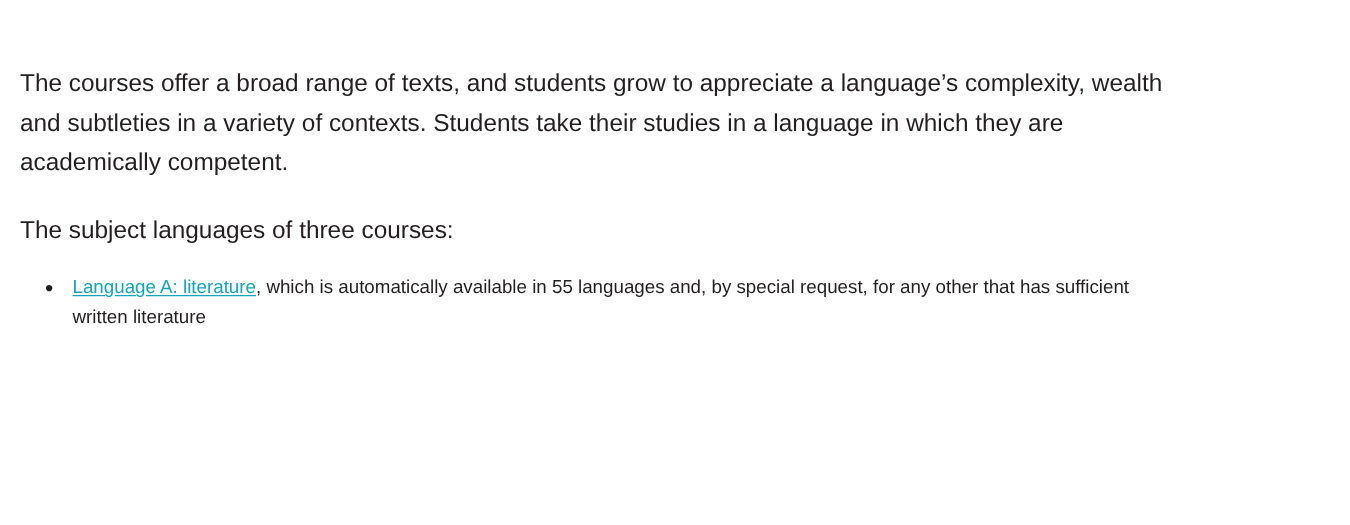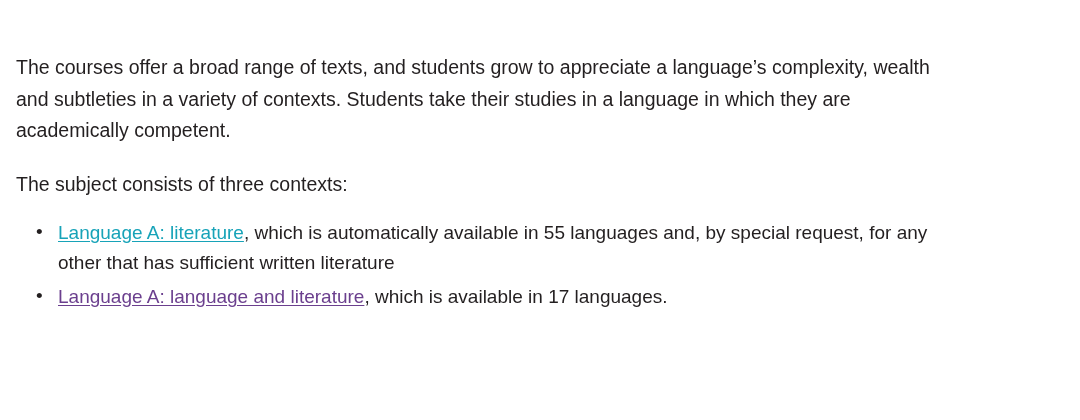--- a/index.html
+++ b/index.html
@@ -31,21 +31,21 @@
   p.para.tight {
     margin-bottom: 18px;
   }
   ul.course-list {
     margin: 0;
     padding: 0 0 0 34px;
     list-style: none;
   }
   ul.course-list > li {
     position: relative;
-    font-size: 19px;
+    font-size: 15px;
     line-height: 1.58;
     color: #231f20;
     margin: 0 0 4px 0;
     padding-left: 8px;
   }
   ul.course-list > li::before {
     content: "\2022";
     position: absolute;
     left: -14px;
     top: -1px;
@@ -63,24 +63,21 @@
     text-underline-offset: 2px;
   }
 </style>
 </head>
 <body>
 
 <div class="page">
 
   <p class="para">The courses offer a broad range of texts, and students grow to appreciate a language’s complexity, wealth and subtleties in a variety of contexts. Students take their studies in a language in which they are academically competent.</p>
 
-  <p class="para tight">The subject consists of three contexts:</p>
+  <p class="para tight">The subject languages of three courses:</p>
 
   <ul class="course-list">
     <li>
       <a class="link-teal" href="#">Language A: literature</a><span>, which is automatically available in 55 languages and, by special request, for any other that has sufficient written literature</span>
-    </li>
-    <li>
-      <a class="link-purple" href="#">Language A: language and literature</a><span>, which is available in 17 languages.</span>
     </li>
   </ul>
 
 </div>
 
 </body></html>

